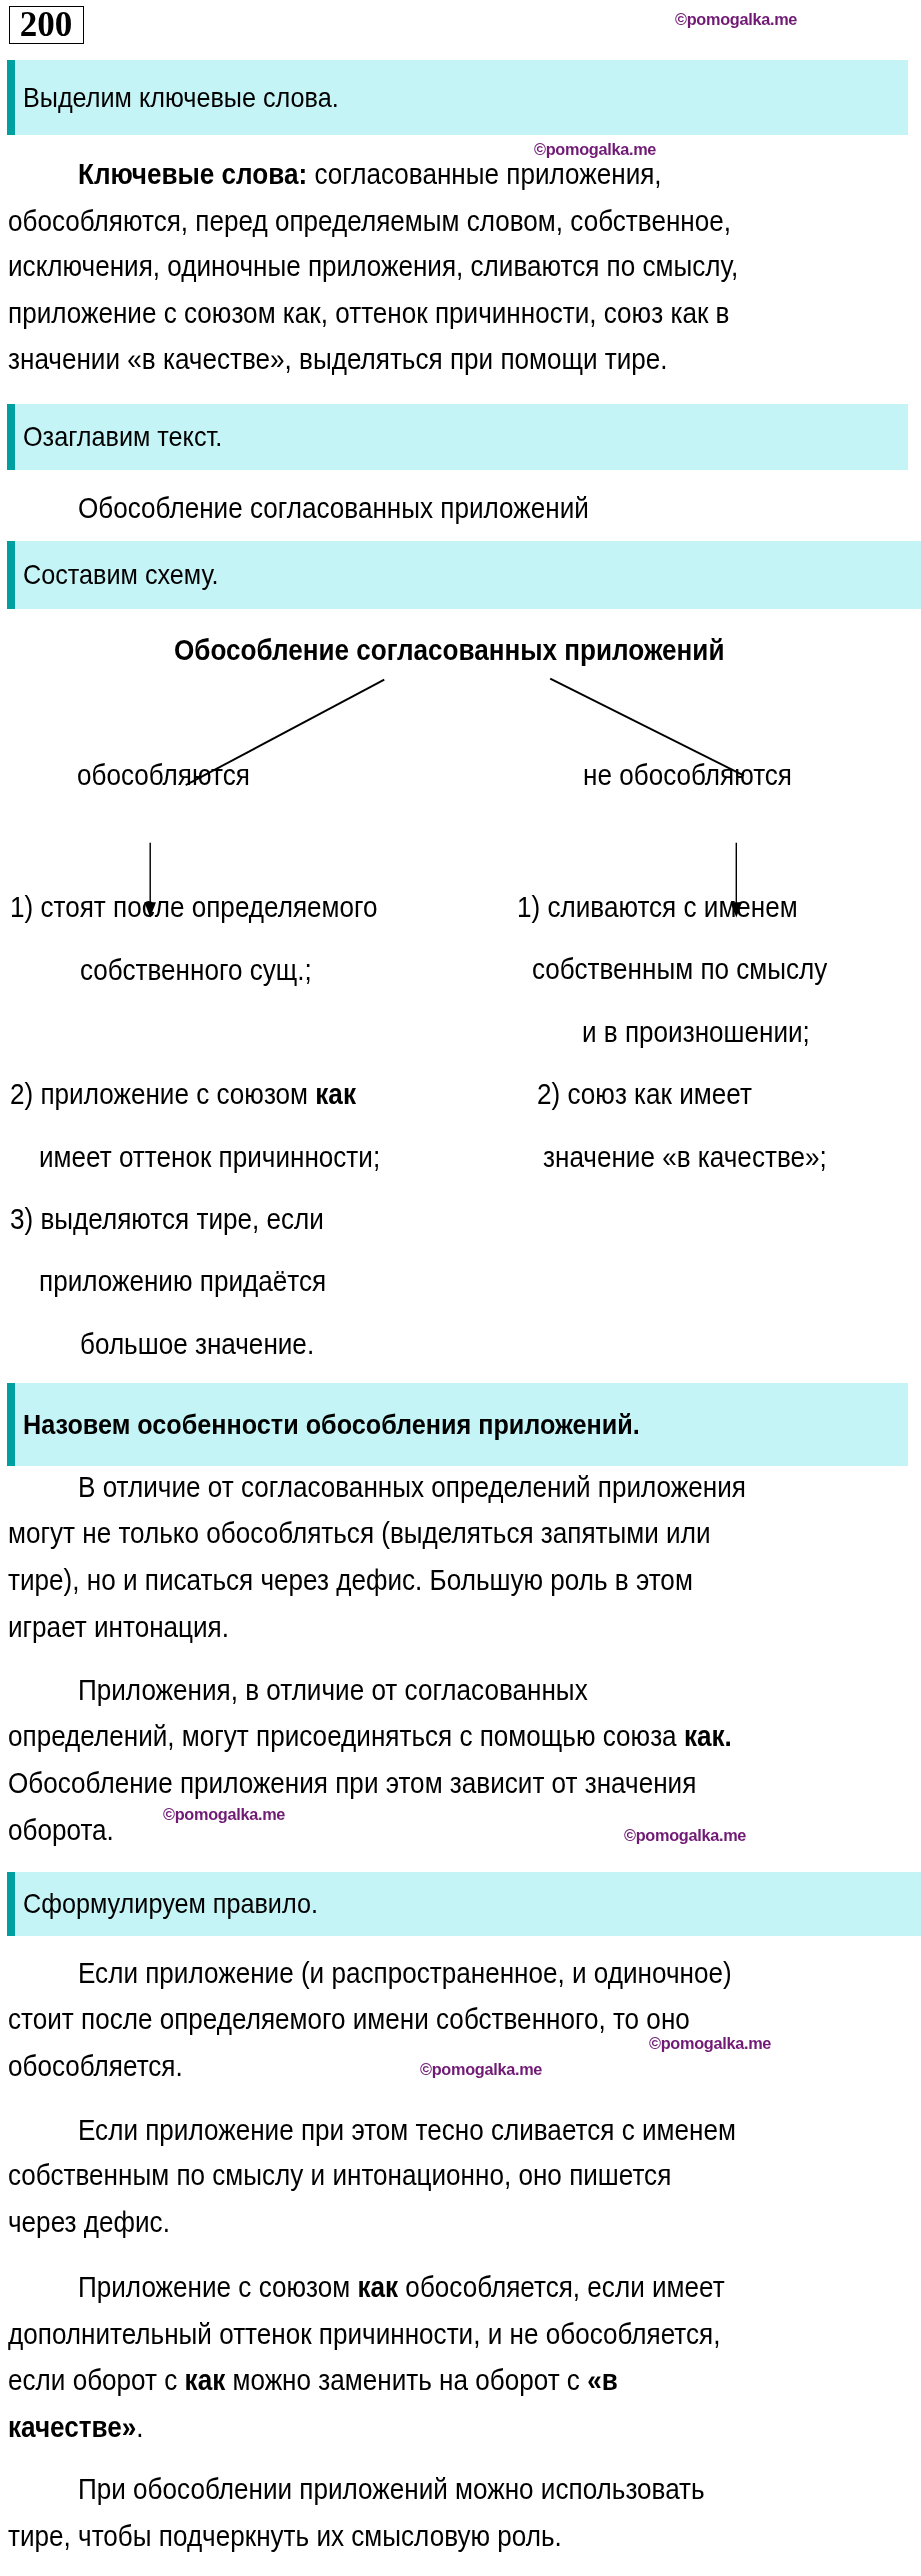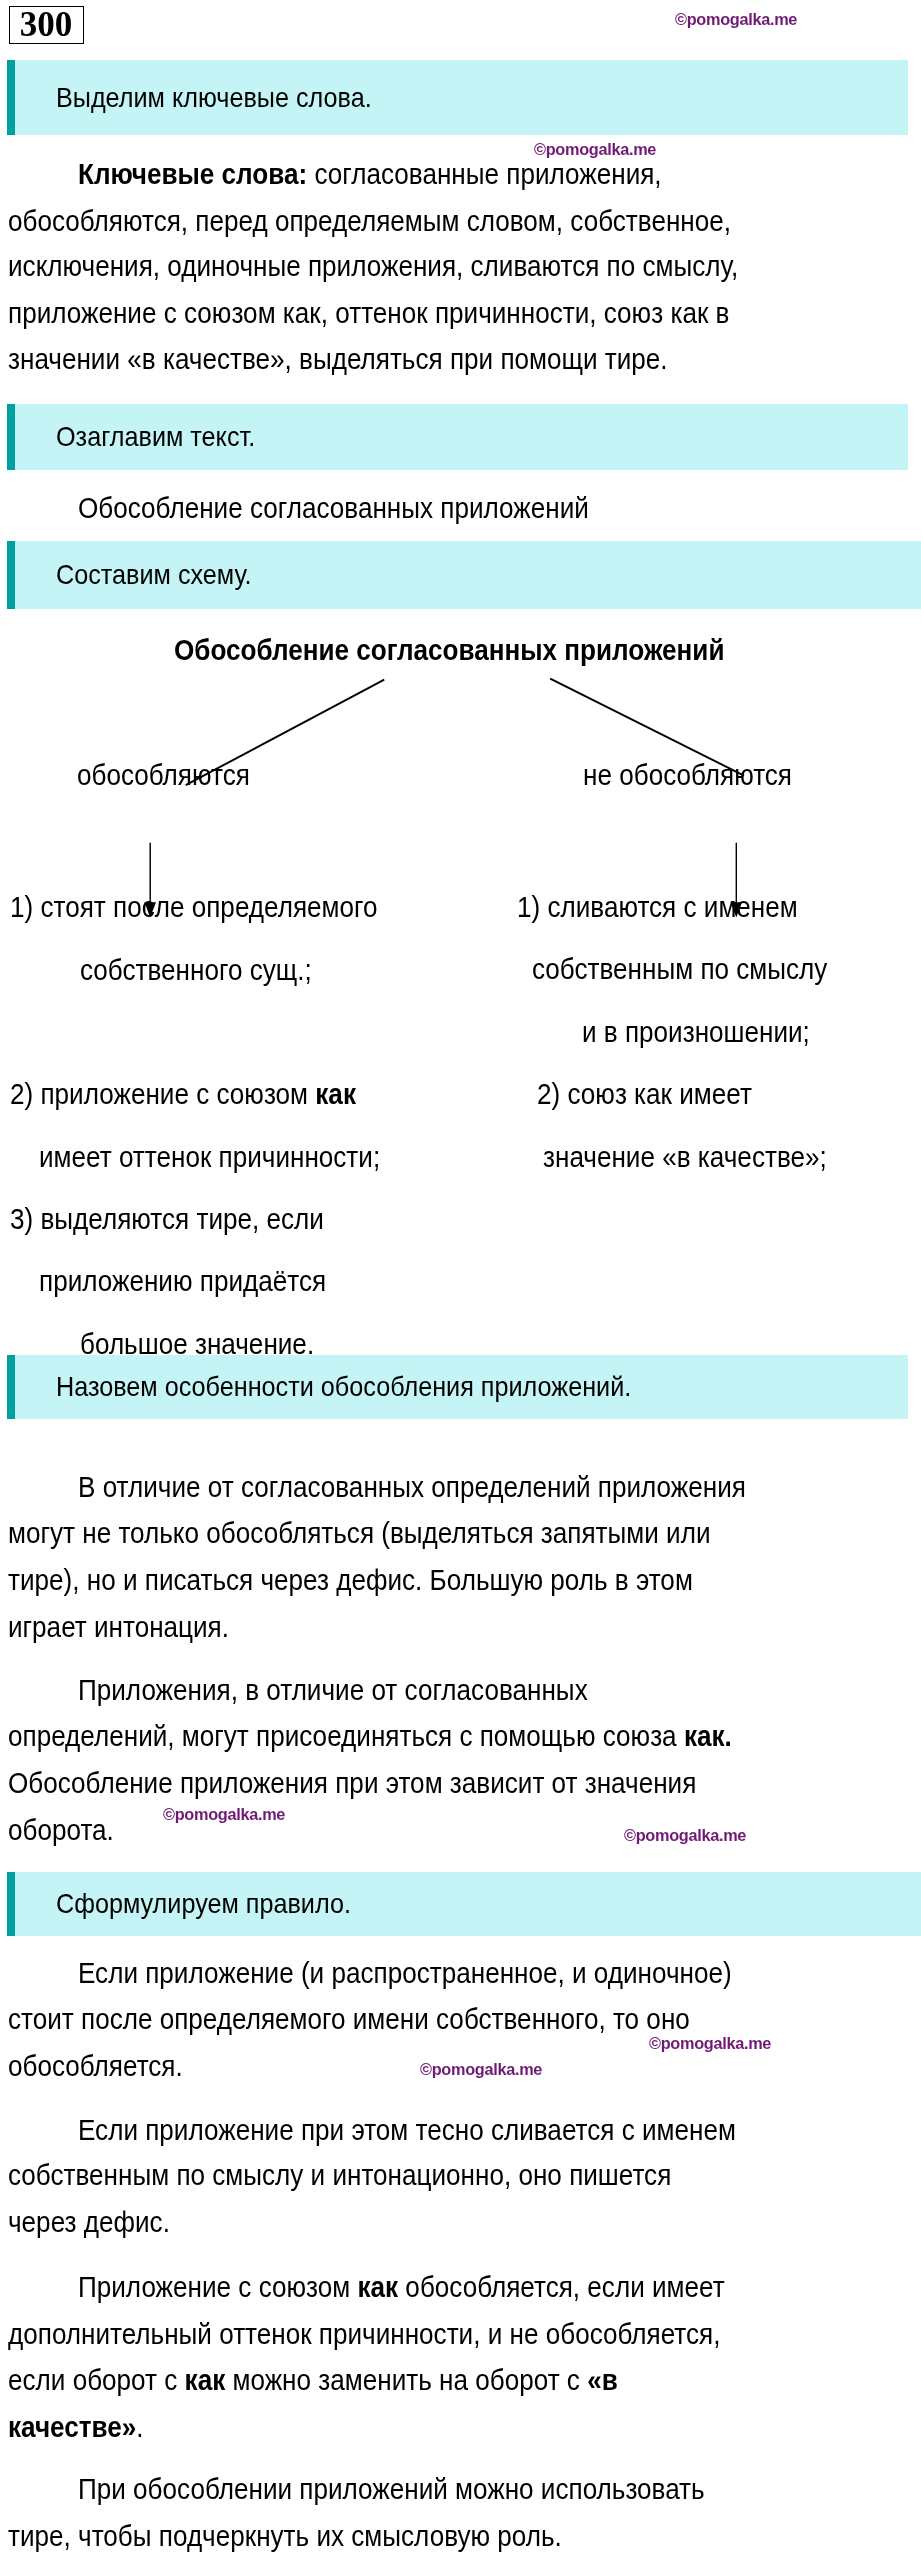--- a/index.html
+++ b/index.html
@@ -7,31 +7,31 @@
          font-family: "Liberation Sans", "DejaVu Sans", sans-serif; color: #000; }
   .abs { position: absolute; white-space: nowrap; }
   .num-box { position: absolute; left: 8.6px; top: 5.8px; width: 73px; height: 36px;
              border: 1.9px solid #000; font-family: "Liberation Serif", "DejaVu Serif", serif;
              font-weight: bold; font-size: 35px; line-height: 36px; text-align: center; }
   .wm { position: absolute; font-family: "Liberation Sans", sans-serif; font-weight: bold;
         font-size: 16.3px; letter-spacing: -0.3px; color: #701a75; white-space: nowrap; }
   .band { position: absolute; left: 6.7px; width: 901px; background: #c5f4f6; }
   .band .bar { position: absolute; left: 0; top: 0; bottom: 0; width: 8.6px; background: #00a0a1; }
   .band .label { position: absolute; left: 16.3px; top: 50%; transform: translateY(-50%);
-                 font-size: 28px; white-space: nowrap; transform-origin: left center; margin-left: 33px; }
+                 font-size: 28px; white-space: nowrap; transform-origin: left center; }
   .txt { position: absolute; font-size: 29px; white-space: nowrap; line-height: 35px;
          transform: scaleX(0.9); transform-origin: left center; }
   .txt b { font-weight: bold; }
   .band .label span { display: inline-block; transform: scaleX(0.9); transform-origin: left center; }
   svg.diagram { position: absolute; left: 0; top: 672px; }
 </style>
 </head>
 <body>
 
-<div class="num-box">300</div>
+<div class="num-box">200</div>
 <div class="wm" style="left:675px; top:9.6px;">©pomogalka.me</div>
 
 <div class="band" style="top:60px; height:75px;">
   <div class="bar"></div>
   <div class="label"><span>Выделим ключевые слова.</span></div>
 </div>
 <div class="wm" style="left:534px; top:140px;">©pomogalka.me</div>
 <div class="txt" style="left:78px; top:157px;"><b>Ключевые слова:</b><span> согласованные приложения,</span></div>
 <div class="txt" style="left:7.7px; top:204px;">обособляются, перед определяемым словом, собственное,</div>
 <div class="txt" style="left:7.7px; top:249px;">исключения, одиночные приложения, сливаются по смыслу,</div>
@@ -74,21 +74,21 @@
 <div class="txt" style="left:9.6px; top:1202px;">3) выделяются тире, если</div>
 <div class="txt" style="left:39px; top:1264px;">приложению придаётся</div>
 <div class="txt" style="left:80px; top:1327px;">большое значение.</div>
 
 <div class="txt" style="left:517px; top:890px;">1) сливаются с именем</div>
 <div class="txt" style="left:532px; top:952px;">собственным по смыслу</div>
 <div class="txt" style="left:582px; top:1015px;">и в произношении;</div>
 <div class="txt" style="left:537px; top:1077px;">2) союз как имеет</div>
 <div class="txt" style="left:543px; top:1140px;">значение «в качестве»;</div>
 
-<div class="band" style="top:1355px; height:64px;">
+<div class="band" style="top:1383px; height:83px;font-weight:bold;">
   <div class="bar"></div>
   <div class="label"><span>Назовем особенности обособления приложений.</span></div>
 </div>
 <div class="txt" style="left:78px; top:1470px;">В отличие от согласованных определений приложения</div>
 <div class="txt" style="left:7.7px; top:1516px;">могут не только обособляться (выделяться запятыми или</div>
 <div class="txt" style="left:7.7px; top:1563px;">тире), но и писаться через дефис. Большую роль в этом</div>
 <div class="txt" style="left:7.7px; top:1610px;">играет интонация.</div>
 
 <div class="txt" style="left:78px; top:1673px;">Приложения, в отличие от согласованных</div>
 <div class="txt" style="left:7.7px; top:1719px;"><span>определений, могут присоединяться с помощью союза </span><b>как.</b></div>

